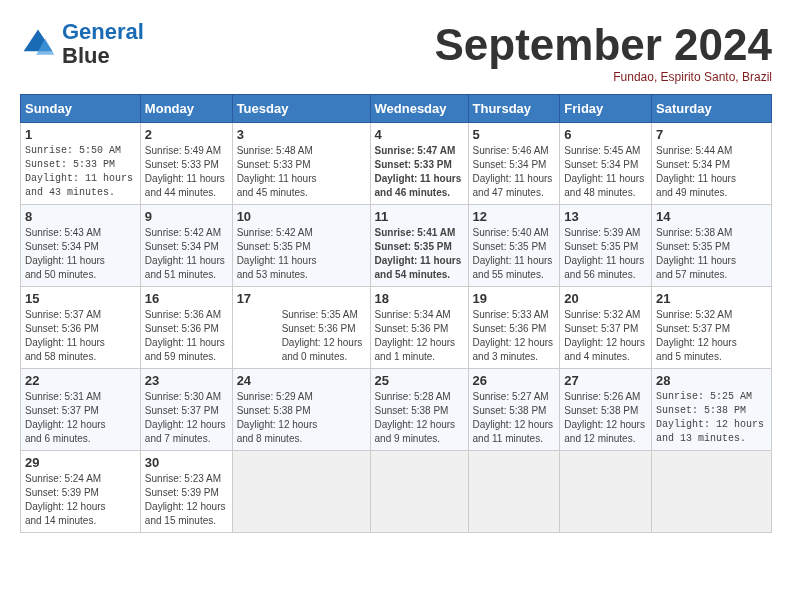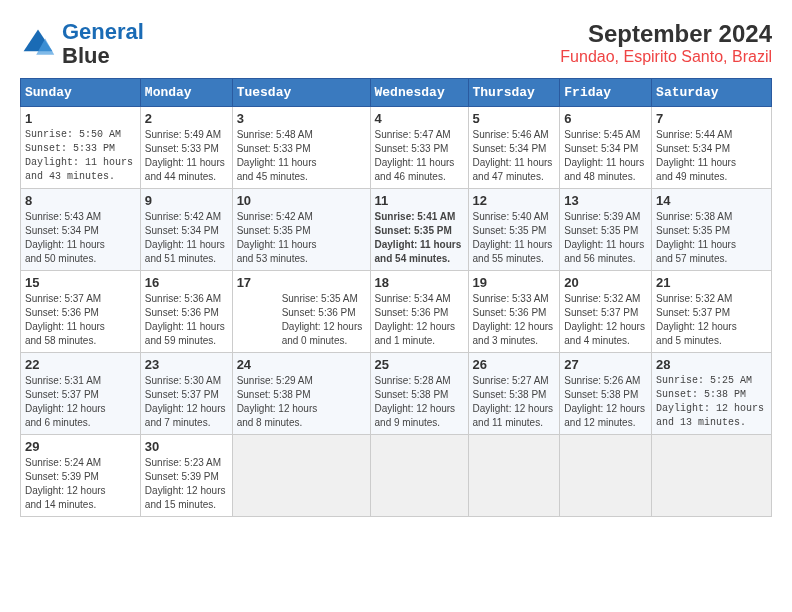--- a/index.html
+++ b/index.html
@@ -29,42 +29,41 @@
     }
     .logo-blue { color: #1a6bb5; }
     .logo-icon {
       width: 36px;
       height: 36px;
     }
     .title-section {
       text-align: right;
     }
     .main-title {
-      font-size: 24px;
+      font-size: 44px;
       font-weight: bold;
       color: #333;
     }
     .subtitle {
-      font-size: 16px;
-      color: #ef4444;
+      font-size: 12px;
+      color: #7f1d1d;
     }
     table {
       width: 100%;
       border-collapse: collapse;
       font-size: 11px;
     }
     thead tr th {
       background-color: #3a7abf;
       color: #fff;
       padding: 6px 4px;
       text-align: left;
       font-size: 13px;
       font-weight: bold;
       border: 1px solid #2a5a9f;
-      font-family: Liberation Mono, monospace;
     }
     tbody tr td {
       border: 1px solid #ccc;
       padding: 4px;
       vertical-align: top;
       background: #fff;
       min-height: 70px;
     }
     tbody tr:nth-child(even) td {
       background: #f5f8fc;
@@ -135,21 +134,21 @@
         </td>
         <td>
           <span class="day-num">3</span>
           <div class="day-info" style="white-space: pre-line;">Sunrise: 5:48 AM
 Sunset: 5:33 PM
 Daylight: 11 hours
 and 45 minutes.</div>
         </td>
         <td>
           <span class="day-num">4</span>
-          <div class="day-info" style="white-space: pre-line;">Sunrise: 5:47 AM
+          <div class="day-info" style="white-space: pre-line; font-weight: bold;">Sunrise: 5:47 AM
 Sunset: 5:33 PM
 Daylight: 11 hours
 and 46 minutes.</div>
         </td>
         <td>
           <span class="day-num">5</span>
           <div class="day-info" style="white-space: pre-line;">Sunrise: 5:46 AM
 Sunset: 5:34 PM
 Daylight: 11 hours
 and 47 minutes.</div>

